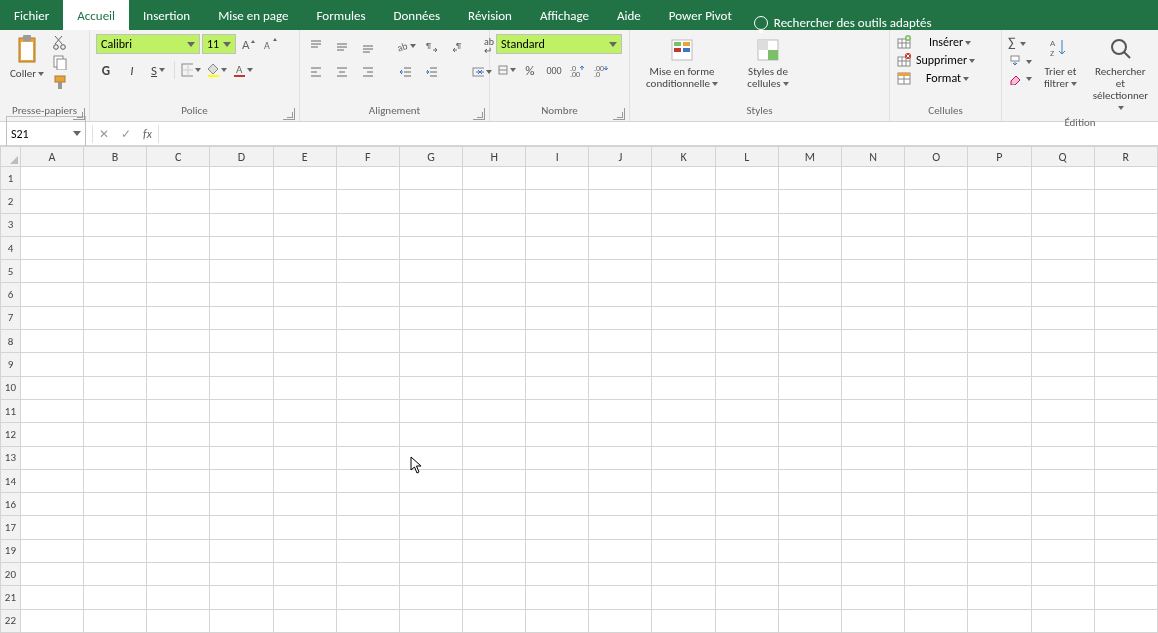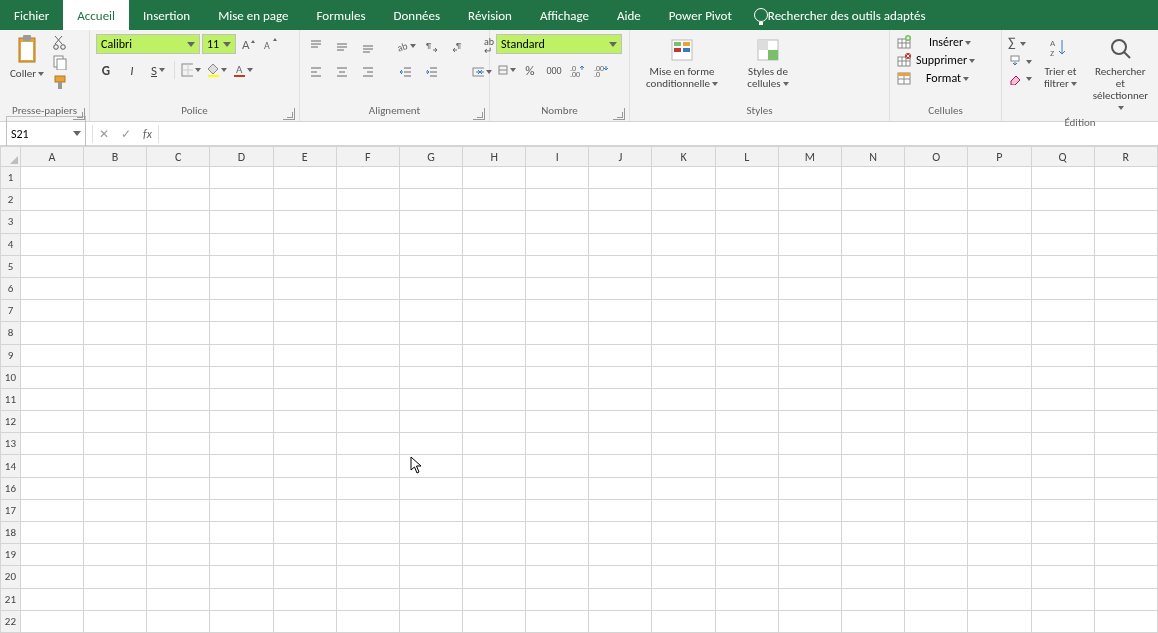--- a/index.html
+++ b/index.html
@@ -2,21 +2,21 @@
 <html><head>
 <meta charset="utf-8">
 <style>
   * { box-sizing: border-box; margin: 0; padding: 0; font-family: "Segoe UI", Calibri, sans-serif; }
   body { width: 1158px; height: 633px; overflow: hidden; background: #fff; font-size: 12px; }
 
   
   .menu-tabs { height: 30px; background: #217346; display: flex; align-items: stretch; color: #fff; }
   .menu-tab { padding: 0 14px; display: flex; align-items: center; font-size: 13px; cursor: pointer; }
   .menu-tab.active { background: #fff; color: #217346; }
-  .tellme { display: flex; align-items: center; margin-left: 8px; font-size: 13px; }
+  .tellme { display: flex; align-items: flex-end; gap: 6px; margin-left: 8px; font-size: 13px; }
   .bulb { width: 14px; height: 14px; border: 1.5px solid #fff; border-radius: 50%; position: relative; }
   .bulb::after { content: ""; position: absolute; bottom: -4px; left: 4px; width: 4px; height: 3px; background: #fff; }
 
   
   .ribbon { height: 92px; background: #f3f3f3; border-bottom: 1px solid #d4d4d4; display: flex; }
   .group { border-right: 1px solid #e0e0e0; display: flex; flex-direction: column; padding: 2px 6px 1px 6px; }
   .group-body { flex: 1; display: flex; align-items: flex-start; gap: 4px; }
   .group-label { height: 16px; font-size: 11px; color: #666; text-align: center; position: relative; }
   .dlg { position: absolute; right: -2px; bottom: 0; width: 12px; height: 12px; border: 1px solid #999; border-left: none; border-top: none; }
   .dlg::after { content: ""; position: absolute; right: 1px; bottom: 1px; width: 5px; height: 5px; border-right: 1px solid #999; border-bottom: 1px solid #999; }
@@ -823,41 +823,20 @@
           <td></td>
           <td></td>
           <td></td>
           <td></td>
           <td></td>
           <td></td>
           <td></td>
           <td></td>
         </tr>
         <tr>
-          <th>18</th>
-          <td></td>
-          <td></td>
-          <td></td>
-          <td></td>
-          <td></td>
-          <td></td>
-          <td></td>
-          <td></td>
-          <td></td>
-          <td></td>
-          <td></td>
-          <td></td>
-          <td></td>
-          <td></td>
-          <td></td>
-          <td></td>
-          <td></td>
-          <td></td>
-        </tr>
-        <tr>
           <th>19</th>
           <td></td>
           <td></td>
           <td></td>
           <td></td>
           <td></td>
           <td></td>
           <td></td>
           <td></td>
           <td></td>

